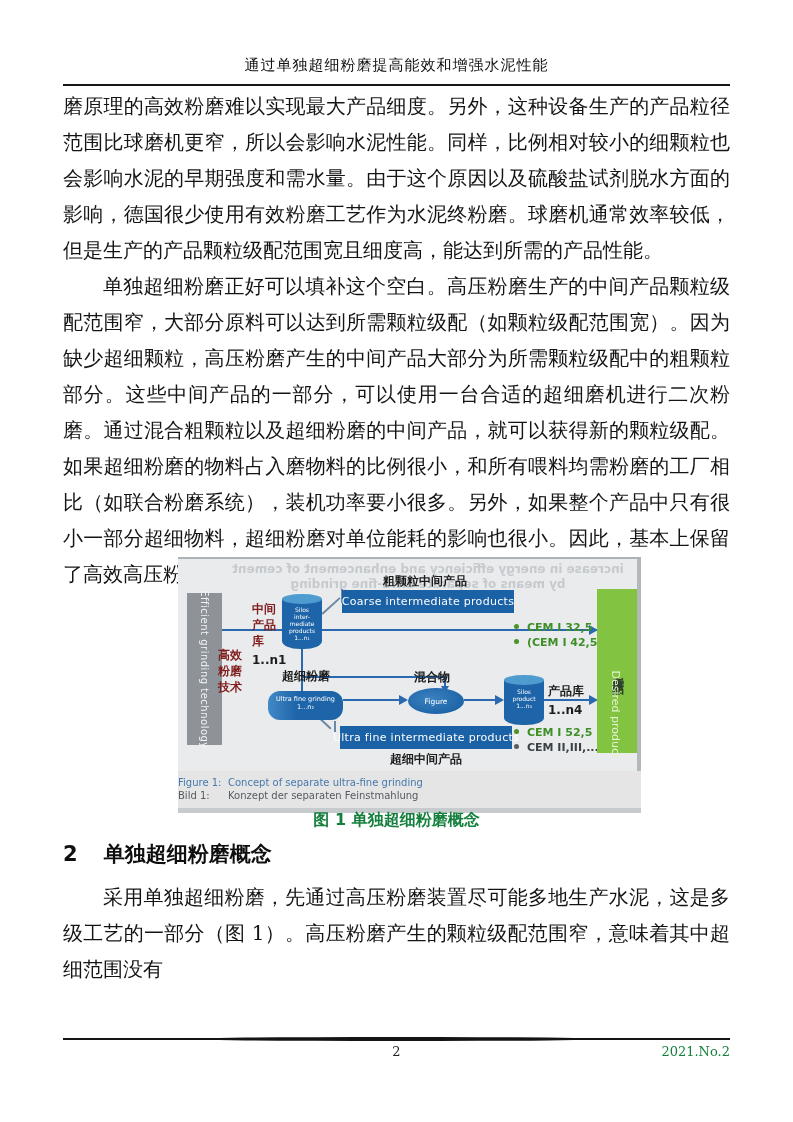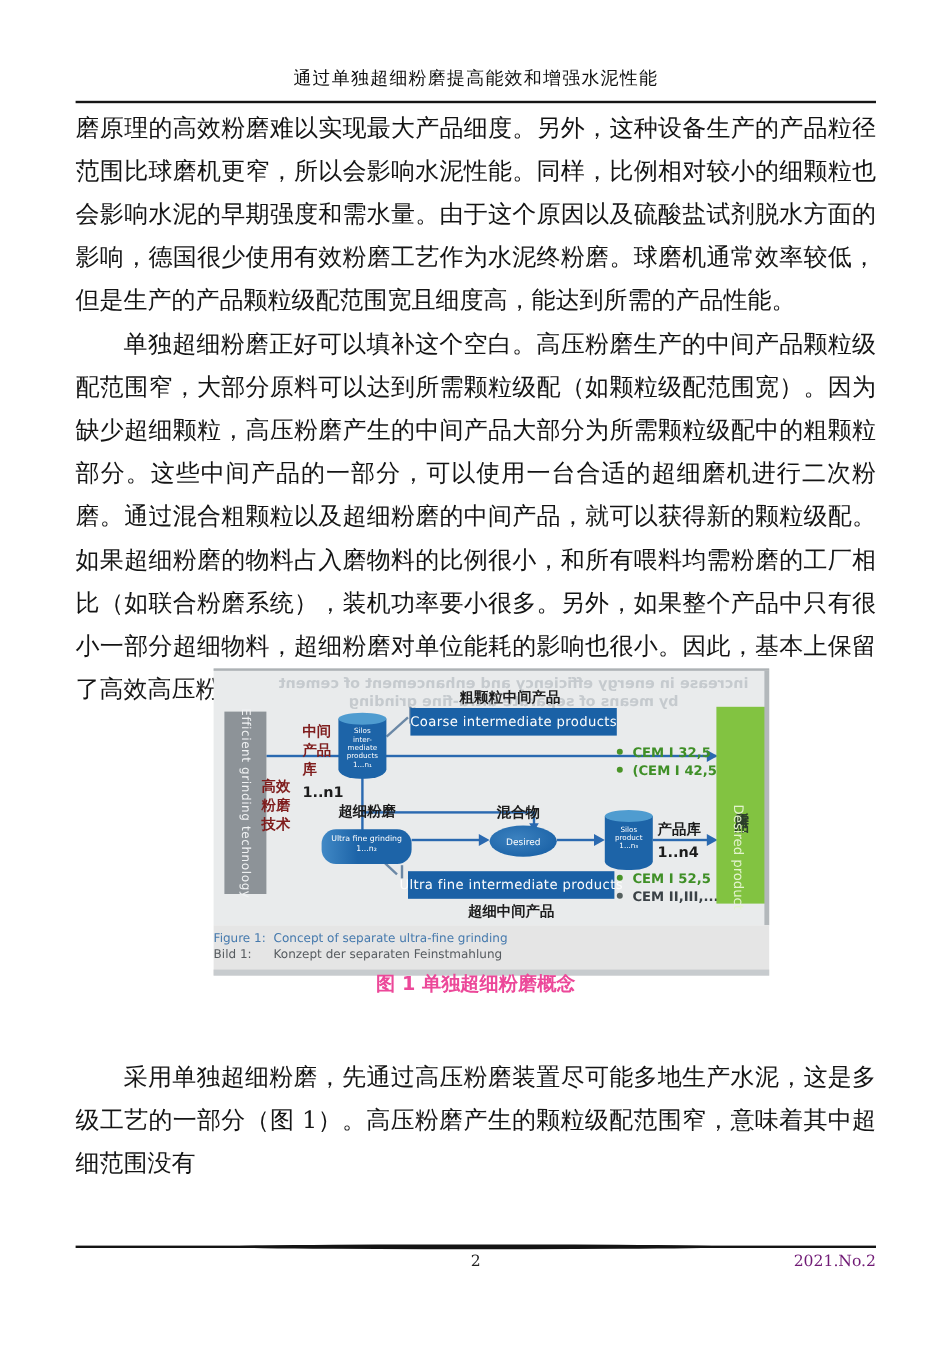--- a/index.html
+++ b/index.html
@@ -78,32 +78,32 @@
 
   .fig-captions{position:relative;width:463px;background:#e5e5e5;padding:5px 0 0 0;
                 font-family:"DejaVu Sans","Liberation Sans",sans-serif;font-size:10px;line-height:13px;}
   .cap-row{display:flex;}
   .cap-label{width:50px;flex:none;}
   .cap-en{color:#4579ad;}
   .cap-de{color:#565b5f;}
   .scan-strip{width:463px;height:5px;background:#c7cbce;margin-top:6px;}
 
   .fig-title{position:absolute;top:810px;left:63px;width:667px;text-align:center;font-size:16px;
-             font-weight:600;font-family:"DejaVu Sans","Liberation Sans",sans-serif;color:#ec4899;}
+             font-weight:600;font-family:"DejaVu Sans","Liberation Sans",sans-serif;color:#15803d;}
 
   .section-heading{position:absolute;top:840px;left:63px;font-size:21px;font-weight:bold;
                    font-family:"DejaVu Sans","Liberation Sans",sans-serif;color:#0e0e0e;}
   .section-heading .num{margin-right:26px;}
 
   
   .footer-rule{position:absolute;top:1038px;left:63px;width:667px;height:2px;background:#141414;}
   .footer-rule::after{content:"";position:absolute;left:18%;top:-1px;width:64%;height:4px;
                       background:#141414;border-radius:50%;}
   .footer-page{position:absolute;top:1044px;left:63px;width:667px;text-align:center;font-size:13px;color:#222;}
-  .footer-issue{position:absolute;top:1044px;left:63px;width:667px;text-align:right;font-size:13px;color:#701a75;}
+  .footer-issue{position:absolute;top:1044px;left:63px;width:667px;text-align:right;font-size:13px;color:#15803d;}
 </style>
 </head>
 <body>
 
 <div class="page">
 
   <div class="header-title">通过单独超细粉磨提高能效和增强水泥性能</div>
   <div class="header-rule"></div>
 
   <div class="body-text">
@@ -157,21 +157,21 @@
 
       <div class="cem-row cem-green" style="left:336px;top:62px;"><span class="dot dot-green"></span><span>CEM I 32,5</span></div>
       <div class="cem-row cem-green" style="left:336px;top:77px;"><span class="dot dot-green"></span><span>(CEM I 42,5)</span></div>
 
       <div class="zh-inline" style="left:104px;top:109px;">超细粉磨</div>
       <div class="capsule">Ultra fine grinding
 1...n₂</div>
 
       <div class="zh-inline" style="left:236px;top:110px;">混合物</div>
       <div class="mixture">
-          <span>Desired</span>
+          <span>Figure</span>
         </div>
 
       <div class="cyl cyl2">Silos
 product
 1...n₃</div>
       <div class="zh-inline" style="left:370px;top:124px;text-align:right;">产品库</div>
       <div class="zh-inline" style="left:370px;top:144px;">1..n4</div>
 
       <div class="blue-box box-uf">Ultra fine intermediate products</div>
       <div class="zh-inline" style="left:162px;top:192px;width:172px;text-align:center;">超细中间产品</div>
@@ -195,20 +195,23 @@
       <div class="cap-row cap-de">
         <span class="cap-label">Bild 1:</span>
         <span>Konzept der separaten Feinstmahlung</span>
       </div>
       <div class="scan-strip"></div>
     </div>
   </div>
 
   <div class="fig-title">图 1  单独超细粉磨概念</div>
 
+  <div class="section-heading">
+    <span class="num">2</span><span>单独超细粉磨概念</span>
+  </div>
 
   <div class="body-text2">
     <p class="indent">采用单独超细粉磨，先通过高压粉磨装置尽可能多地生产水泥，这是多级工艺的一部分（图 1）。高压粉磨产生的颗粒级配范围窄，意味着其中超细范围没有</p>
   </div>
 
   <div class="footer-rule"></div>
   <div class="footer-page">2</div>
   <div class="footer-issue">2021.No.2</div>
 
 </div>

